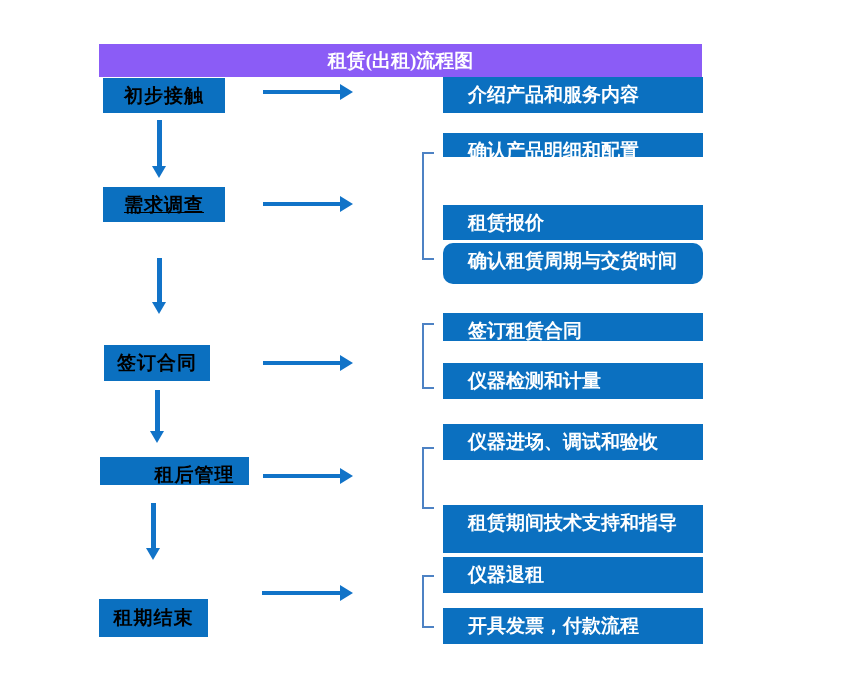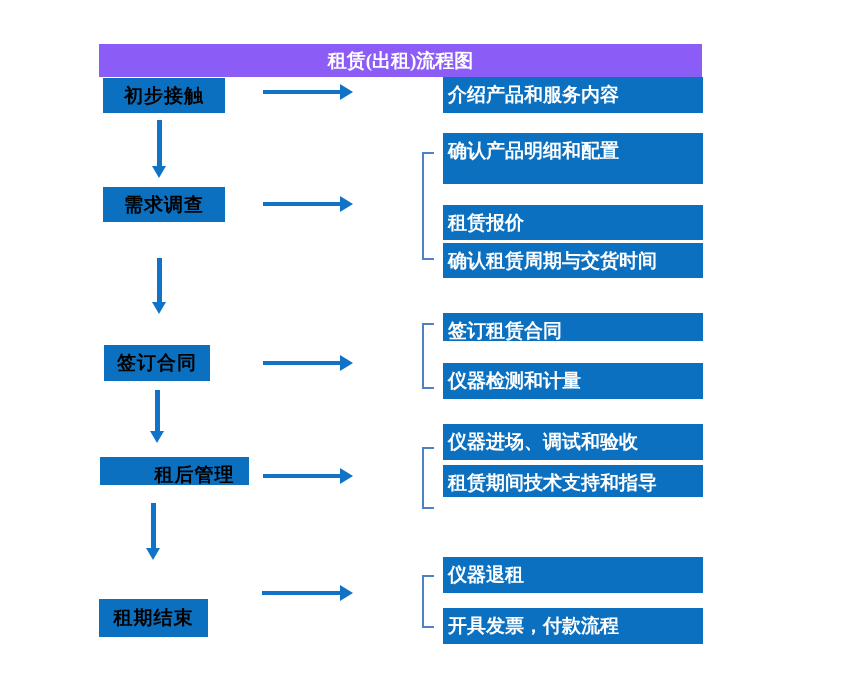--- a/index.html
+++ b/index.html
@@ -17,21 +17,21 @@
     text-align:center;line-height:33px;margin-top:32px;
   }
   .lbox{
     position:absolute;background:#0b70c0;color:#000000;
     font-size:19px;font-weight:bold;text-align:center;
     letter-spacing:1px;
   }
   .rbox{
     position:absolute;left:443px;width:260px;background:#0b70c0;color:#ffffff;
     font-size:19px;font-weight:bold;text-align:left;
-    padding-left:5px;box-sizing:border-box;
+    padding-left:25px;box-sizing:border-box;
   }
   
   .harrow{
     position:absolute;height:4px;background:#1173c8;
   }
   .harrow::after{
     content:"";position:absolute;right:-13px;top:-6px;
     width:0;height:0;
     border-left:13px solid #1173c8;
     border-top:8px solid transparent;
@@ -60,21 +60,21 @@
 </head>
 <body>
 
 <div class="canvas">
 
   <div class="titlebar">
     <span>租赁(出租)流程图</span>
   </div>
 
   <div class="lbox" style="left:103px;top:78px;width:122px;height:35px;line-height:35px;">初步接触</div>
-  <div class="lbox" style="left:103px;top:187px;width:122px;height:35px;line-height:35px;">需求调查</div>
+  <div class="lbox" style="left:103px;top:187px;width:122px;height:35px;line-height:35px;text-decoration:underline;">需求调查</div>
   <div class="lbox" style="left:104px;top:345px;width:106px;height:36px;line-height:36px;">签订合同</div>
   <div class="lbox" style="left:100px;top:457px;width:109px;height:28px;line-height:36px;padding-left:40px;">租后管理</div>
   <div class="lbox" style="left:99px;top:573px;width:109px;height:38px;line-height:38px;margin-top:26px;">租期结束</div>
 
   <div class="varrow" style="left:157px;top:120px;height:46px;"></div>
   <div class="varrow" style="left:157px;top:258px;height:44px;"></div>
   <div class="varrow" style="left:155px;top:390px;height:41px;"></div>
   <div class="varrow" style="left:151px;top:503px;height:45px;"></div>
 
   <div class="harrow" style="left:263px;top:90px;width:77px;"></div>
@@ -83,26 +83,26 @@
   <div class="harrow" style="left:263px;top:474px;width:77px;"></div>
   <div class="harrow" style="left:262px;top:591px;width:78px;"></div>
 
   <div class="bracket" style="top:152px;height:108px;"></div>
   <div class="bracket" style="top:323px;height:66px;"></div>
   <div class="bracket" style="top:447px;height:62px;"></div>
   <div class="bracket" style="top:575px;height:53px;"></div>
 
   <div class="rbox" style="top:77px;height:36px;line-height:36px;">介绍产品和服务内容</div>
 
-  <div class="rbox" style="top:133px;height:51px;line-height:35px;">确认产品明细和配置</div>
+  <div class="rbox" style="top:133px;height:24px;line-height:35px;">确认产品明细和配置</div>
   <div class="rbox" style="top:187px;height:35px;line-height:35px;margin-top:18px;">租赁报价</div>
-  <div class="rbox" style="top:243px;height:35px;line-height:35px;">确认租赁周期与交货时间</div>
+  <div class="rbox" style="top:243px;height:41px;line-height:35px;border-radius:10px;">确认租赁周期与交货时间</div>
 
   <div class="rbox" style="top:313px;height:28px;line-height:36px;">签订租赁合同</div>
   <div class="rbox" style="top:363px;height:36px;line-height:36px;">仪器检测和计量</div>
 
   <div class="rbox" style="top:424px;height:36px;line-height:36px;">仪器进场、调试和验收</div>
-  <div class="rbox" style="top:465px;height:32px;line-height:36px;">租赁期间技术支持和指导</div>
+  <div class="rbox" style="top:505px;height:48px;line-height:36px;">租赁期间技术支持和指导</div>
 
   <div class="rbox" style="top:557px;height:36px;line-height:36px;">仪器退租</div>
   <div class="rbox" style="top:608px;height:36px;line-height:36px;">开具发票，付款流程</div>
 
 </div>
 
 </body></html>

